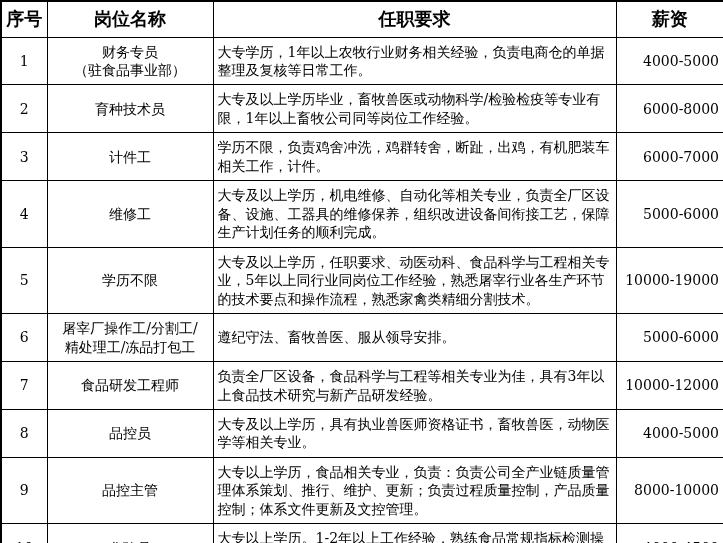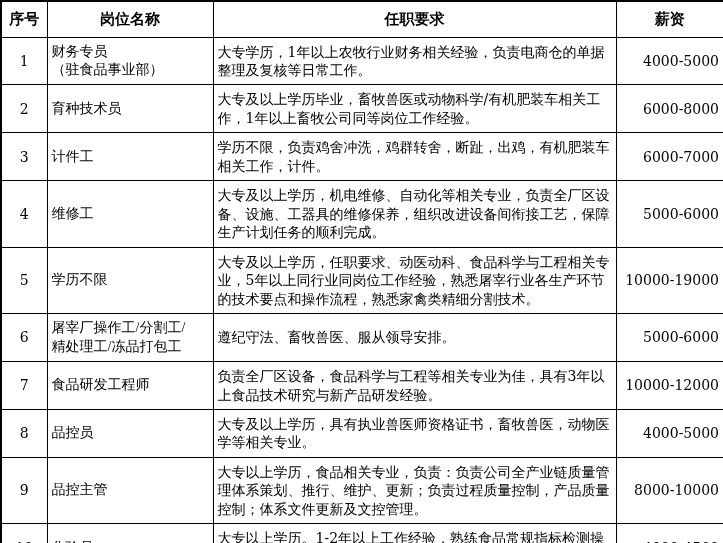--- a/index.html
+++ b/index.html
@@ -20,39 +20,38 @@
     font-family: "DejaVu Serif", "Liberation Serif", serif;
     border: 2px solid #000000;
   }
   table.job-table th,
   table.job-table td {
     border: 1px solid #000000;
     box-sizing: border-box;
     vertical-align: middle;
   }
   table.job-table th {
-    font-size: 15px;
+    font-size: 18px;
     font-weight: bold;
     text-align: center;
     height: 36px;
     padding: 2px 4px;
   }
   table.job-table td {
     font-size: 14px;
     line-height: 1.32;
     padding: 5px 4px;
   }
   td.cell-no {
     text-align: center;
   }
   td.cell-pos {
-    text-align: left;
+    text-align: center;
     white-space: pre-line;
     padding: 5px 6px;
-    font-family: Liberation Serif, serif;
   }
   td.cell-req {
     text-align: left;
     padding: 4px 7px;
     margin-top: 12px;
   }
   td.cell-sal {
     text-align: right;
   }
 </style>
@@ -79,21 +78,21 @@
       <tr>
         <td class="cell-no">1</td>
         <td class="cell-pos">财务专员
 （驻食品事业部）</td>
         <td class="cell-req">大专学历，1年以上农牧行业财务相关经验，负责电商仓的单据整理及复核等日常工作。</td>
         <td class="cell-sal">4000-5000</td>
       </tr>
       <tr>
         <td class="cell-no">2</td>
         <td class="cell-pos">育种技术员</td>
-        <td class="cell-req">大专及以上学历毕业，畜牧兽医或动物科学/有机肥装车相关工作，1年以上畜牧公司同等岗位工作经验。</td>
+        <td class="cell-req">大专及以上学历毕业，畜牧兽医或动物科学/检验检疫等专业有限，1年以上畜牧公司同等岗位工作经验。</td>
         <td class="cell-sal">6000-8000</td>
       </tr>
       <tr>
         <td class="cell-no">3</td>
         <td class="cell-pos">计件工</td>
         <td class="cell-req">学历不限，负责鸡舍冲洗，鸡群转舍，断趾，出鸡，有机肥装车相关工作，计件。</td>
         <td class="cell-sal">6000-7000</td>
       </tr>
       <tr>
         <td class="cell-no">4</td>

